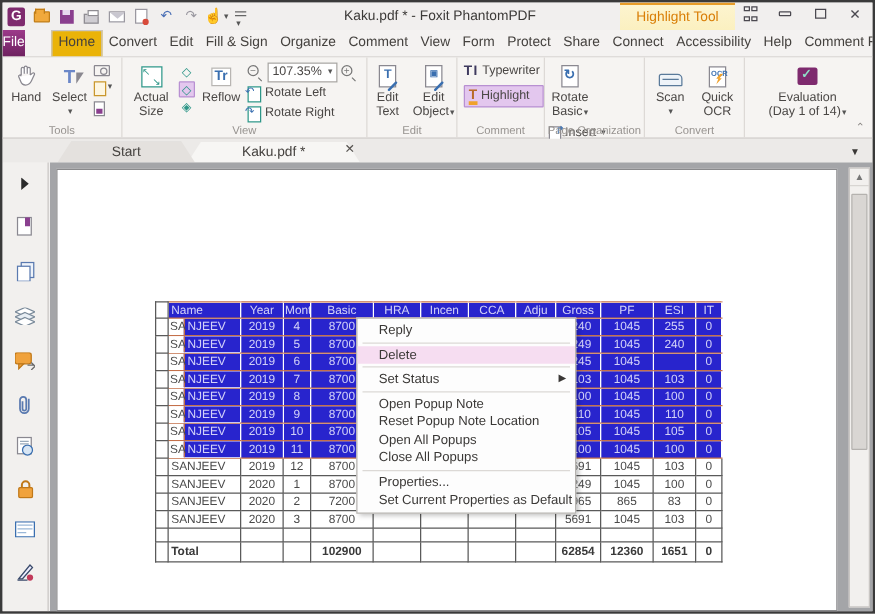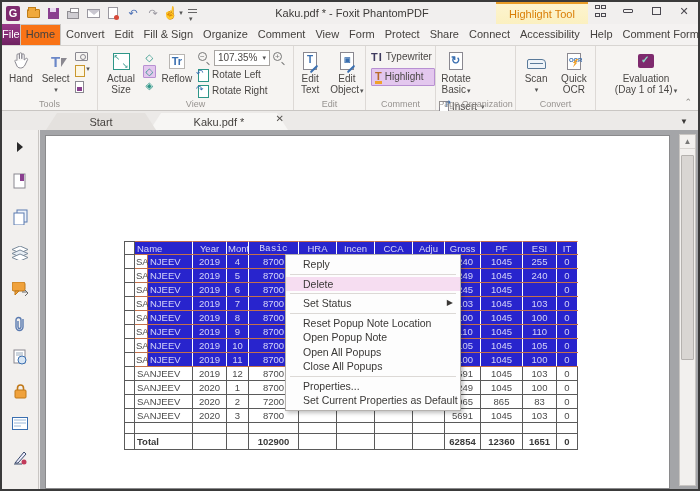--- a/index.html
+++ b/index.html
@@ -36,21 +36,21 @@
   .wc-grid { display:grid; grid-template-columns:5px 5px; grid-gap:1px; }
   .wc-grid i { width:5px; height:4px; border:1px solid #4b4950; }
   .wc-min i { width:10px; height:4px; border:1px solid #4b4950; border-radius:1px; }
   .wc-max i { width:9px; height:8px; border:1px solid #4b4950; }
 
   
   .menubar { position:absolute; left:0; top:22px; width:696px; height:22px; background:#f4f2f1; border-bottom:1px solid #d8d5d2; display:flex; align-items:stretch; font-size:11px; color:#44413e; }
   .file-btn { width:54px; background:linear-gradient(#9c3a8a,#6e2160); color:#fff; text-align:center; line-height:21px; font-size:11px; }
   .mitems { display:flex; align-items:stretch; }
   .mitem { padding:0 5px; line-height:21px; white-space:nowrap; }
-  .mitem.active { background:#f97316; border:1px solid #c9c6c3; border-bottom:none; line-height:19px; }
+  .mitem.active { background:#eab308; border:1px solid #c9c6c3; border-bottom:none; line-height:19px;margin-left:21px; }
 
   
   .ribbon { position:absolute; left:0; top:44px; width:696px; height:65px; background:#f6f4f2; border-bottom:1px solid #c9c6c3; display:flex; font-size:10px; color:#4a4745; }
   .rgroup { position:relative; height:100%; border-right:1px solid #ddd9d6; padding-top:2px; }
   .glabel { position:absolute; bottom:1px; left:0; width:100%; text-align:center; font-size:9px; color:#979390; }
   .bigbtn { display:inline-flex; flex-direction:column; align-items:center; justify-content:flex-start; vertical-align:top; padding:2px 3px; text-align:center; line-height:11px; }
   .bigbtn .bicon { height:22px; display:flex; align-items:center; justify-content:center; margin-bottom:1px; }
   .smallrow { display:flex; align-items:center; gap:3px; line-height:14px; white-space:nowrap; }
   .hl-box { background:#e3c7ee; border:1px solid #b890d2; border-radius:1px; }
   .selT { font-size:15px; color:#6b87c8; font-weight:bold; position:relative; }
@@ -450,21 +450,21 @@
 
     <div class="docarea">
       <div class="page">
         <table class="ptable">
             <tbody>
               <tr class="hdr">
                 <td style="width: 10px;"></td>
                 <td class="namecell" style="width: 58px;">Name</td>
                 <td style="width: 34px;">Year</td>
                 <td style="width: 22px;">Mont</td>
-                <td style="width: 50px; font-family: Liberation Mono, monospace;">Basic</td>
+                <td style="width: 50px;">Basic</td>
                 <td style="width: 38px;">HRA</td>
                 <td style="width: 38px;">Incen</td>
                 <td style="width: 38px;">CCA</td>
                 <td style="width: 32px;">Adju</td>
                 <td style="width: 36px;">Gross</td>
                 <td style="width: 42px;">PF</td>
                 <td style="width: 34px;">ESI</td>
                 <td style="width: 21px;">IT</td>
               </tr>
               <tr class="hl">
@@ -703,22 +703,22 @@
     </div>
   </div>
 
   <div class="ctxmenu">
       <div class="cmi">Reply</div>
       <div class="csep"></div>
       <div class="cmi hl">Delete</div>
       <div class="csep"></div>
       <div class="cmi">Set Status<span class="sub">▶</span></div>
       <div class="csep"></div>
+      <div class="cmi">Open Popup Note</div>
       <div class="cmi">Reset Popup Note Location</div>
-      <div class="cmi">Open Popup Note</div>
       <div class="cmi">Open All Popups</div>
       <div class="cmi">Close All Popups</div>
       <div class="csep"></div>
       <div class="cmi">Properties...</div>
       <div class="cmi">Set Current Properties as Default</div>
     </div>
 
 </div>
 
 </body></html>

